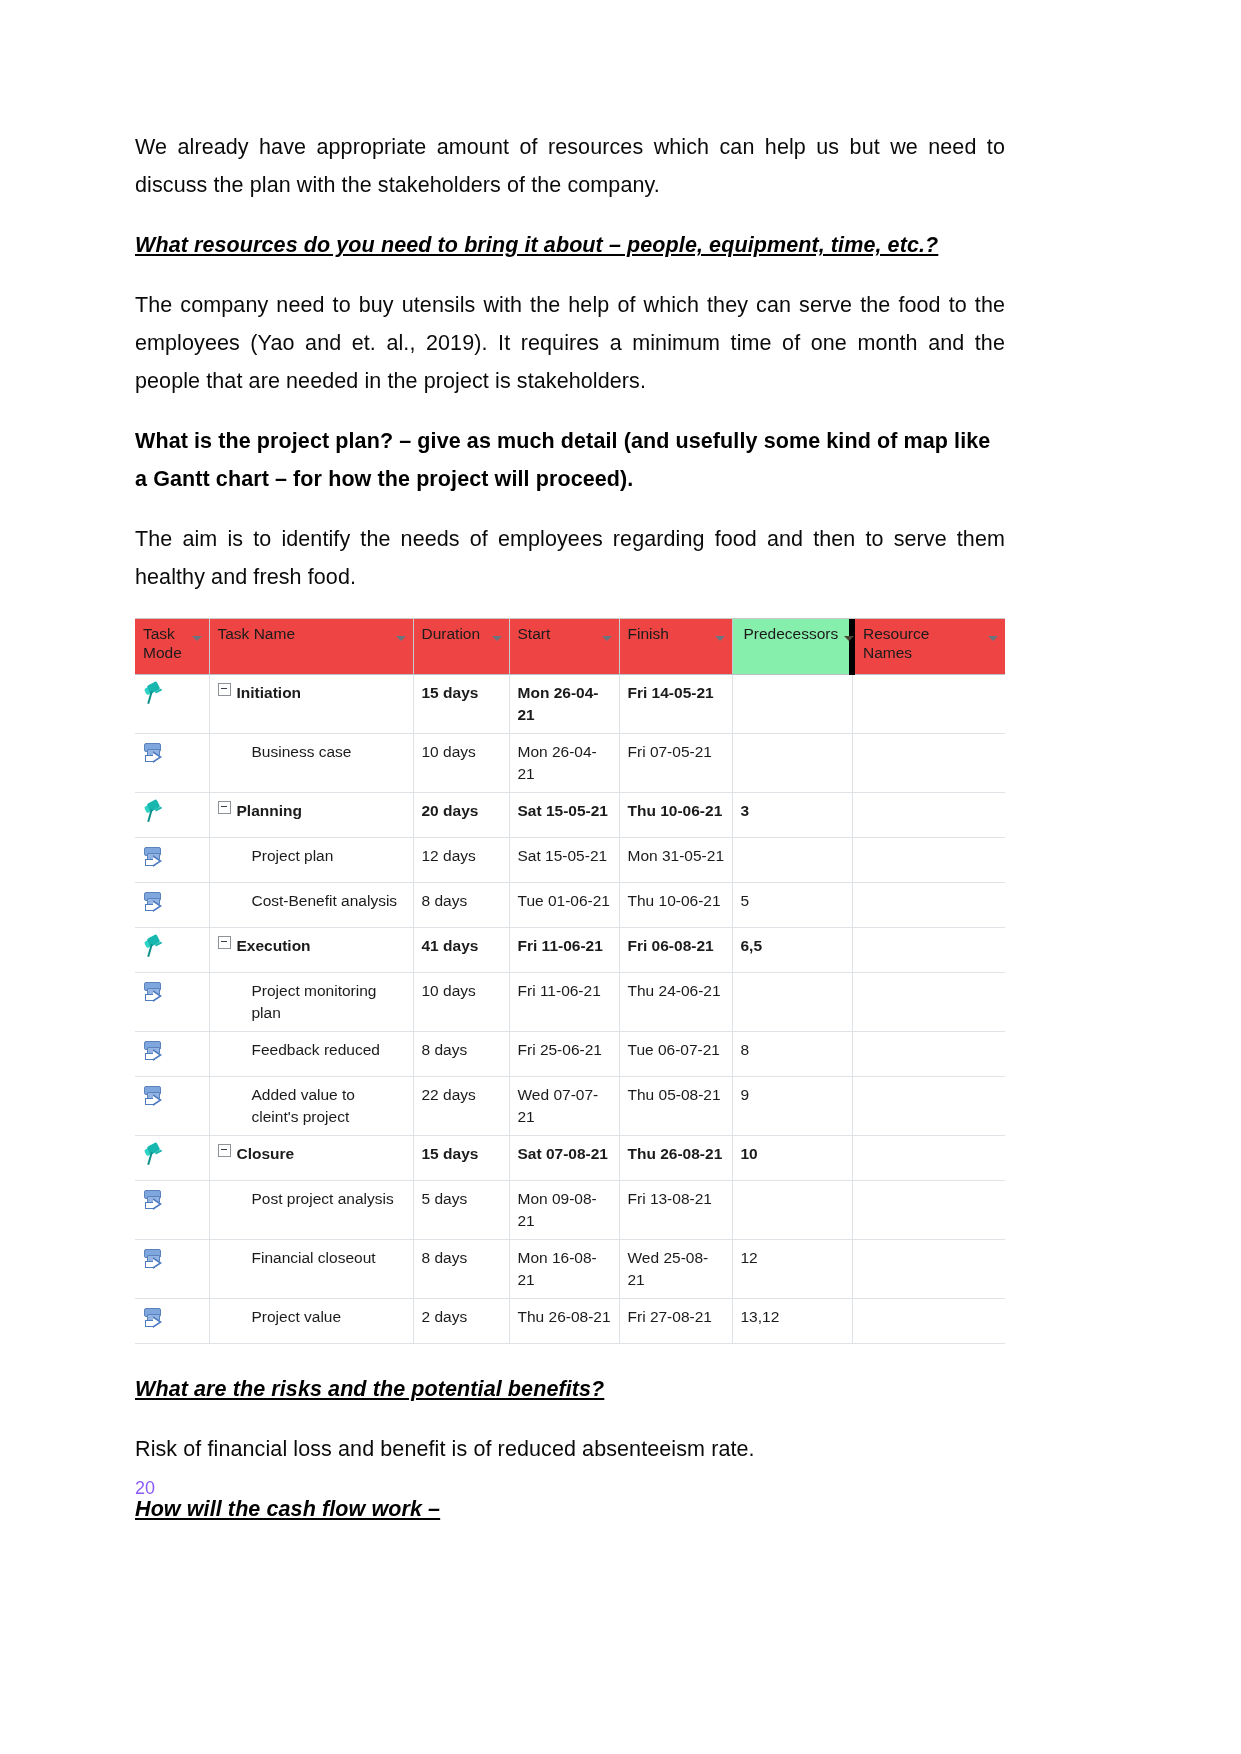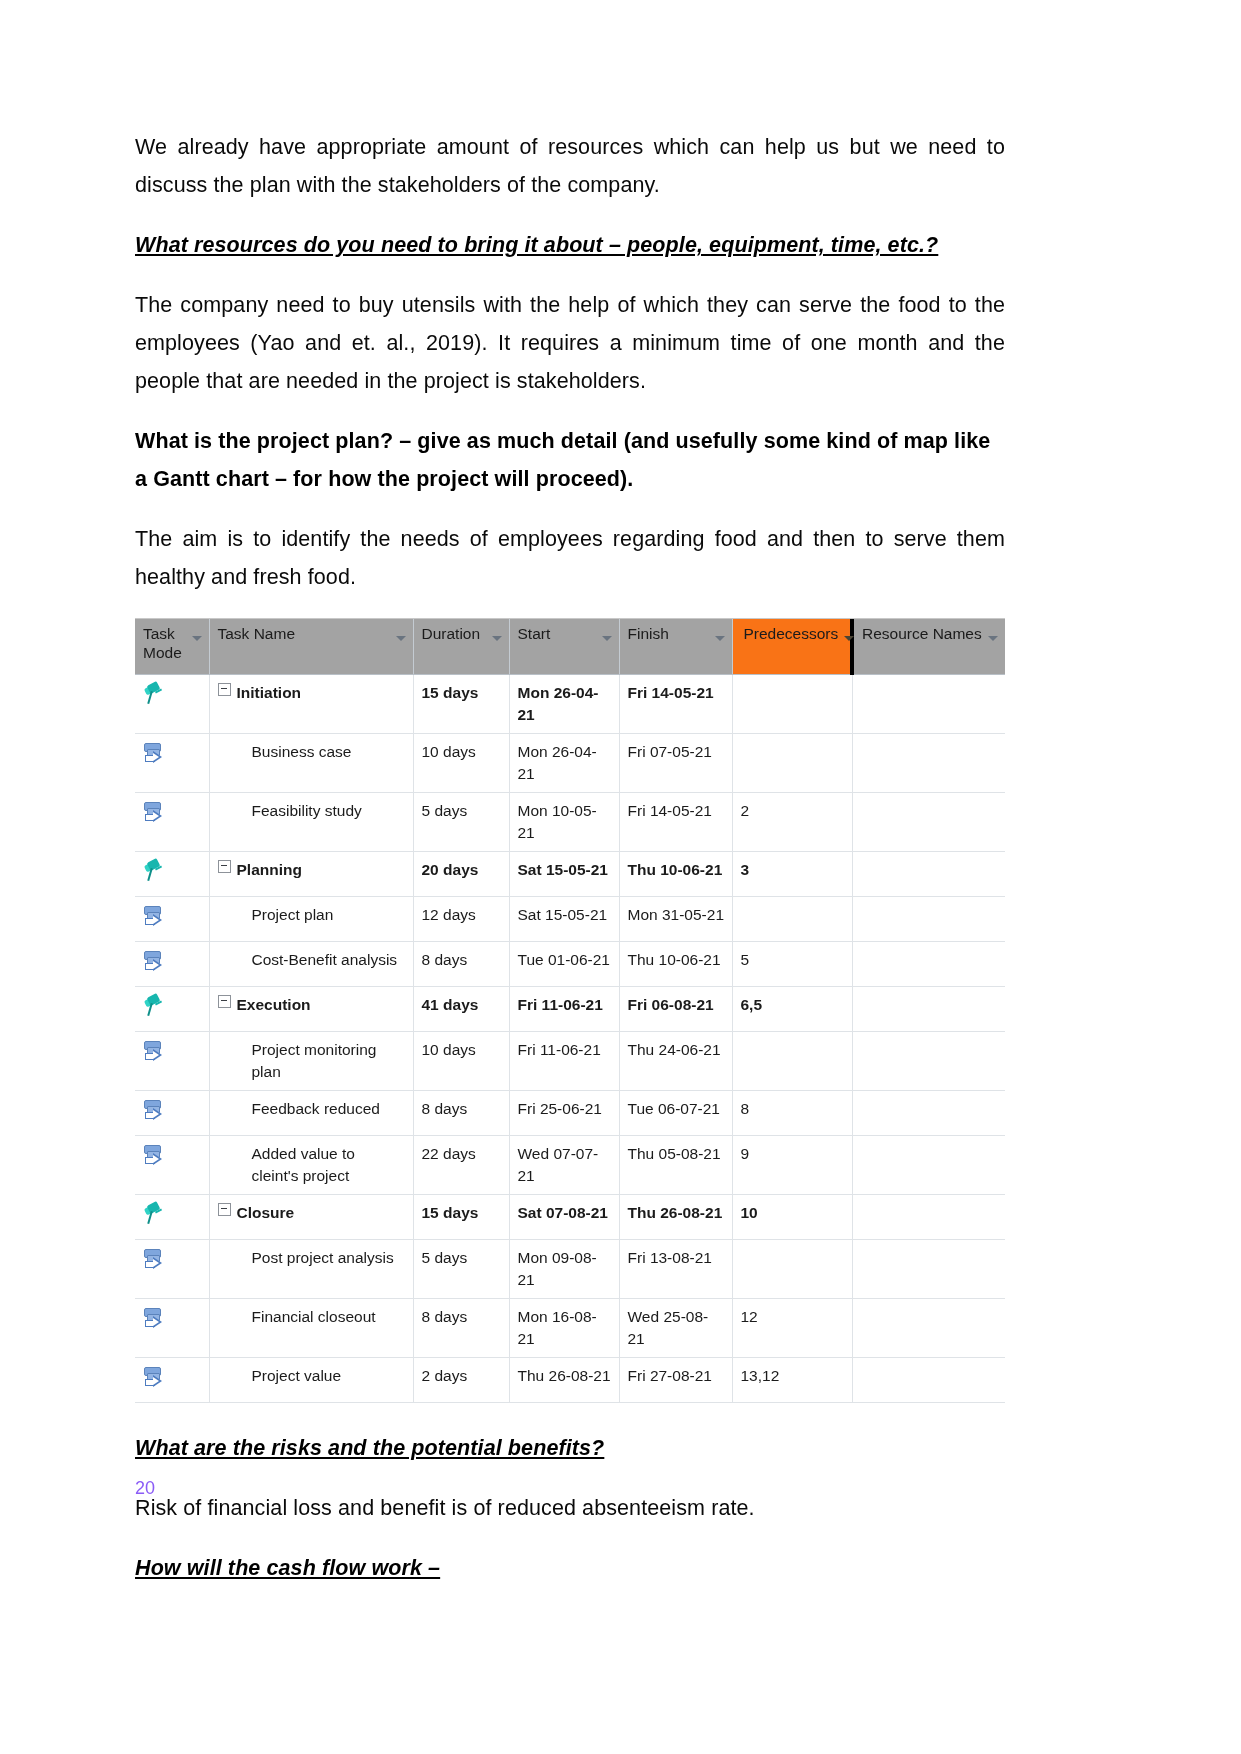--- a/index.html
+++ b/index.html
@@ -80,35 +80,35 @@
 
   table.project-table col.c-mode   { width: 74px; }
   table.project-table col.c-name   { width: 204px; }
   table.project-table col.c-dur    { width: 96px; }
   table.project-table col.c-start  { width: 110px; }
   table.project-table col.c-finish { width: 113px; }
   table.project-table col.c-pred   { width: 120px; }
   table.project-table col.c-res    { width: 153px; }
 
   table.project-table thead th {
-    background: #a3a3a3;
+    background: #ef4444;
     border-right: 1px solid #c4cbd2;
     border-bottom: 1px solid #b9c0c7;
     font-weight: normal;
     font-size: 15.5px;
     color: #1b1b1b;
     text-align: left;
     padding: 5px 7px 6px 8px;
     vertical-align: top;
     height: 44px;
     position: relative;
   }
   table.project-table thead th.hl {
-    background: #f97316;
-    border-right: 4px solid #000000;
+    background: #86efac;
+    border-right: 6px solid #000000;
     padding-left: 11px;
   }
   table.project-table thead th.last { border-right: none; }
 
   .th-inner {
     display: flex;
     align-items: flex-start;
     justify-content: space-between;
     height: 100%;
   }
@@ -315,29 +315,20 @@
             </tr>
             <tr>
               <td class="mode-cell"><span class="icon-auto"><span class="bar-top"></span><span class="bar-mid"></span><span class="arrow-body"></span><span class="arrow-head-b"></span><span class="arrow-head-w"></span></span></td>
               <td><span class="task-indent">Business case</span></td>
               <td>10 days</td>
               <td>Mon 26-04-21</td>
               <td>Fri 07-05-21</td>
               <td></td>
               <td class="last"></td>
             </tr>
-            <tr>
-              <td class="mode-cell"><span class="icon-auto"><span class="bar-top"></span><span class="bar-mid"></span><span class="arrow-body"></span><span class="arrow-head-b"></span><span class="arrow-head-w"></span></span></td>
-              <td><span class="task-indent">Feasibility study</span></td>
-              <td>5 days</td>
-              <td>Mon 10-05-21</td>
-              <td>Fri 14-05-21</td>
-              <td>2</td>
-              <td class="last"></td>
-            </tr>
             <tr class="summary">
               <td class="mode-cell"><span class="icon-pin"><span class="pin-head2"></span><span class="pin-head"></span><span class="pin-tip"></span><span class="pin-needle"></span></span></td>
               <td><span class="outline-toggle"></span><span>Planning</span></td>
               <td>20 days</td>
               <td>Sat 15-05-21</td>
               <td>Thu 10-06-21</td>
               <td>3</td>
               <td class="last"></td>
             </tr>
             <tr>

